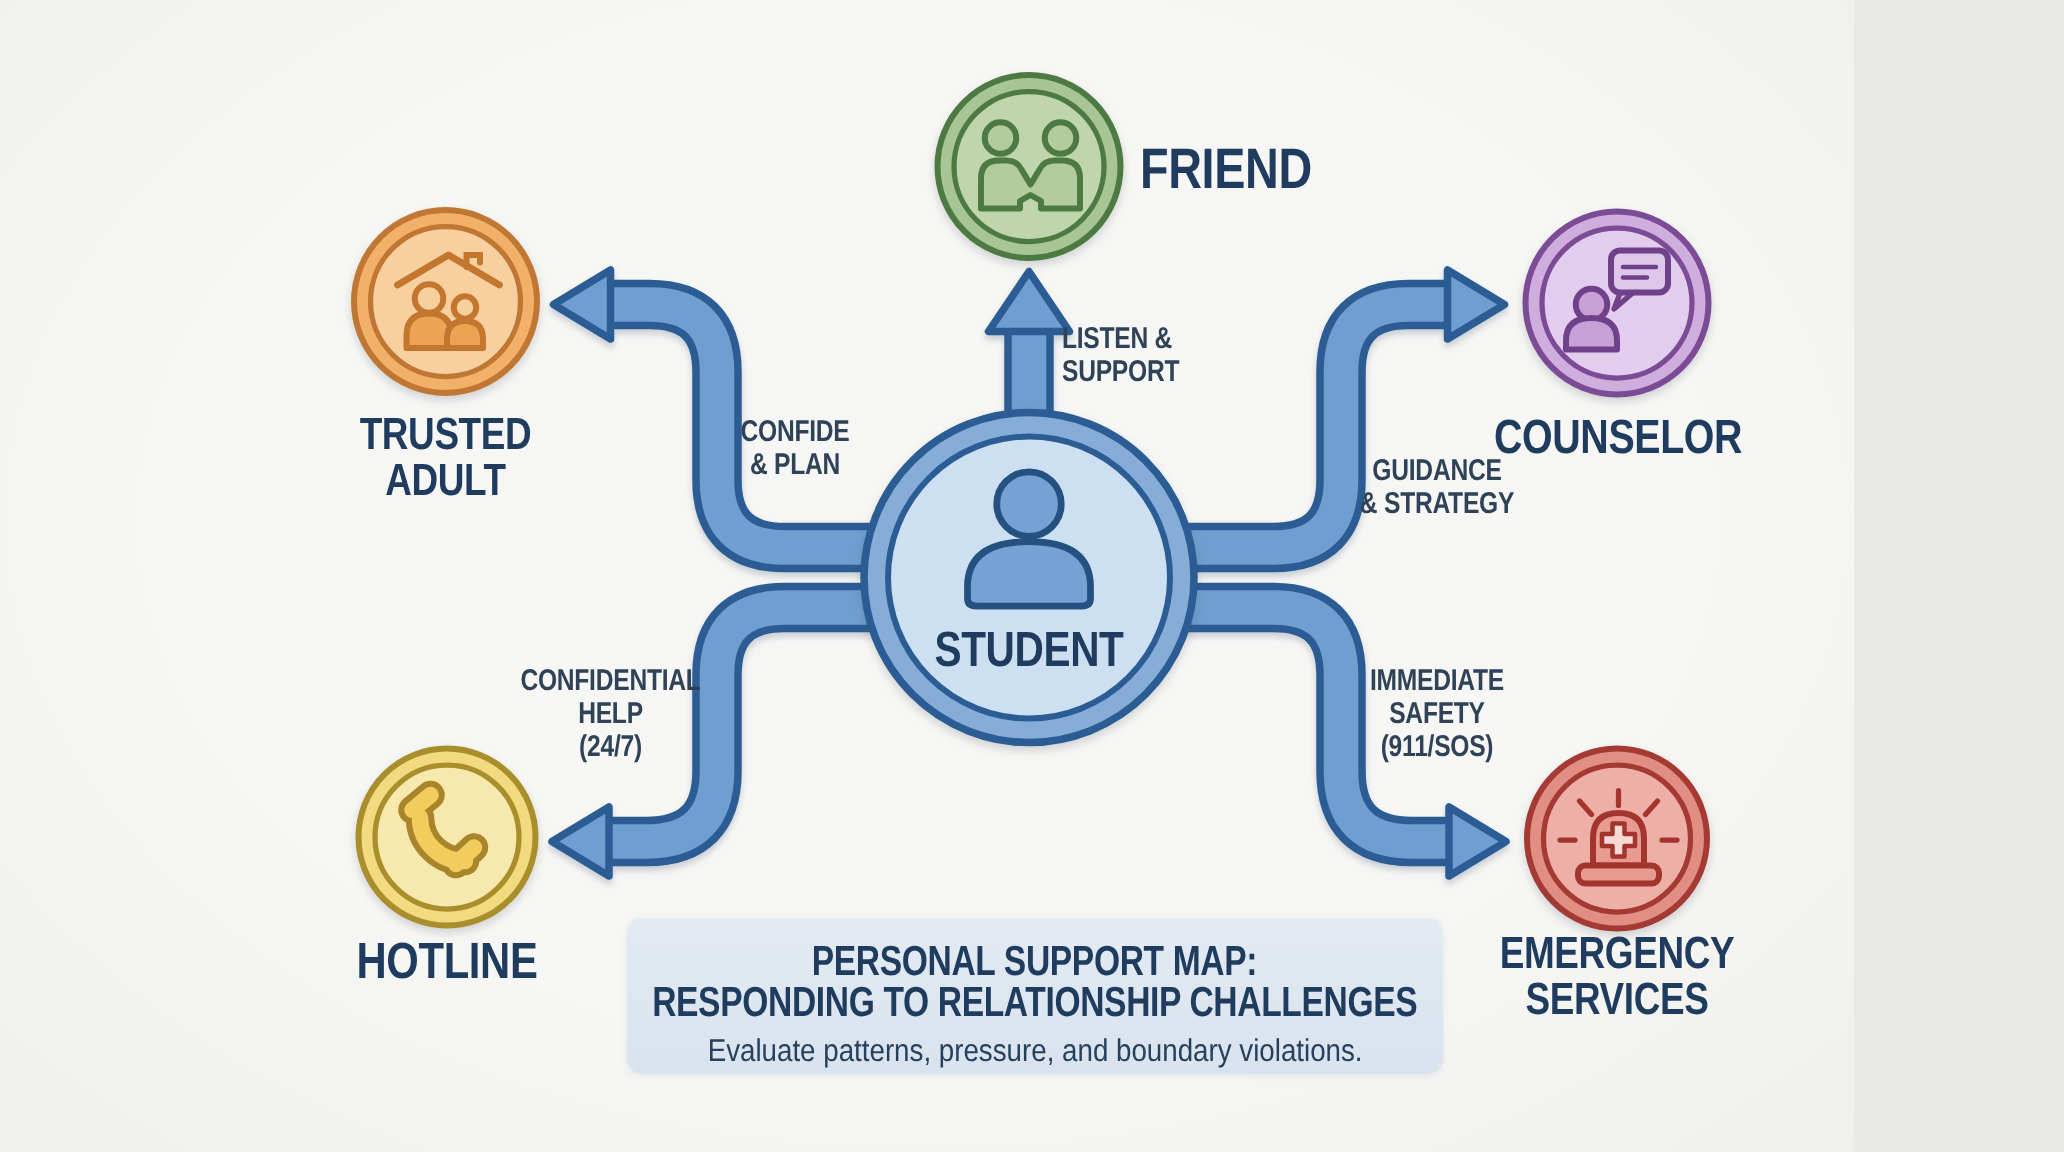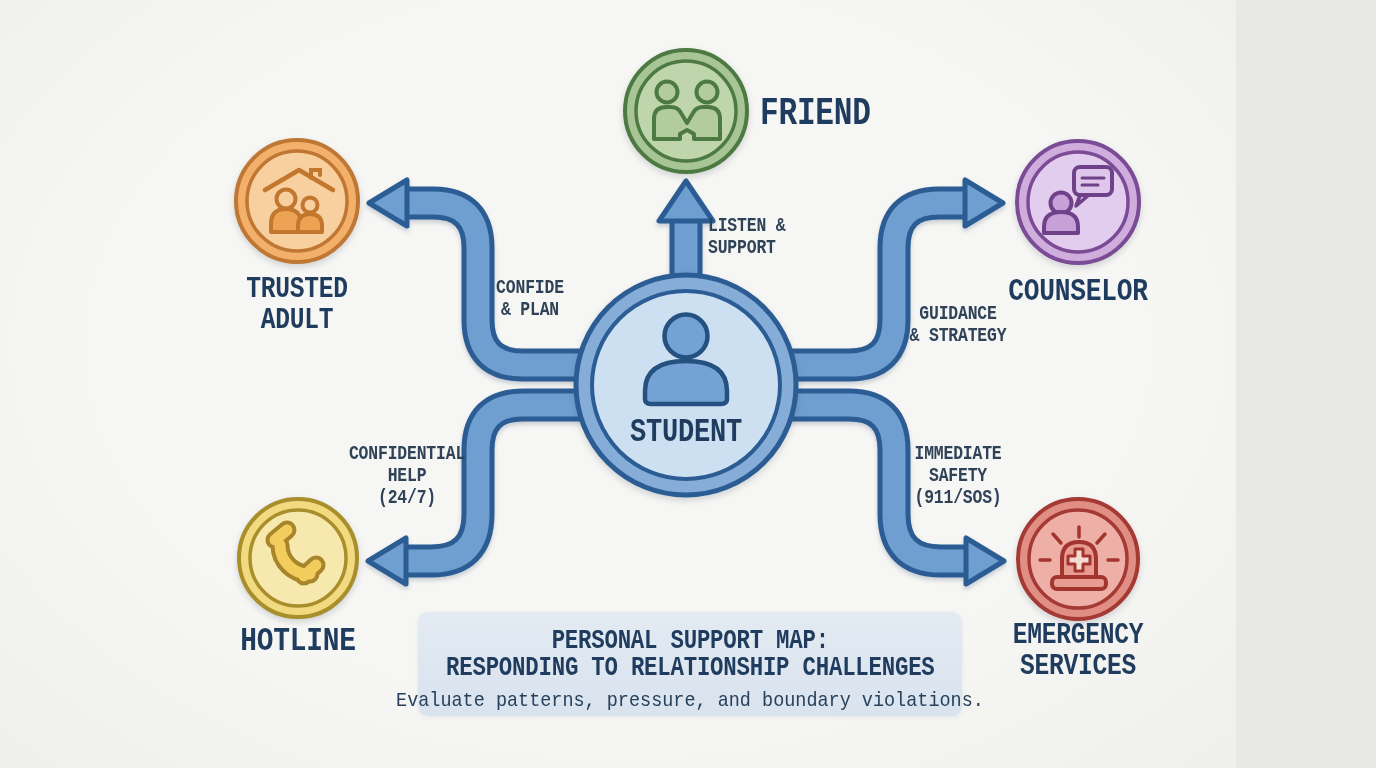--- a/index.html
+++ b/index.html
@@ -1,19 +1,19 @@
 <!DOCTYPE html>
 <html><head>
 <meta charset="utf-8">
 <style>
   html,body{margin:0;padding:0;background:#e8e8e6;}
   .stage{
     position:relative;width:1236px;height:768px;overflow:hidden;
     background:radial-gradient(ellipse at 50% 45%, #f6f6f4 60%, #efefec 100%);
-    font-family:Liberation Mono, monospace;
+    font-family:Liberation Sans, sans-serif;
   }
   svg.layer{position:absolute;left:0;top:0;}
   .shadow{filter:drop-shadow(0 3px 2px rgba(44,70,100,.22));}
   .nshadow{filter:drop-shadow(0 3px 3px rgba(60,70,80,.20));}
 
   .lbl{position:absolute;color:#1f3c5e;font-weight:bold;white-space:nowrap;letter-spacing:-.3px;}
   .ctr{text-align:center;width:200px;}
   .condc{transform:scaleX(.82);transform-origin:50% 0;}
   .condl{transform:scaleX(.82);transform-origin:0 0;}
   .node-lbl{font-size:30px;line-height:31px;}

